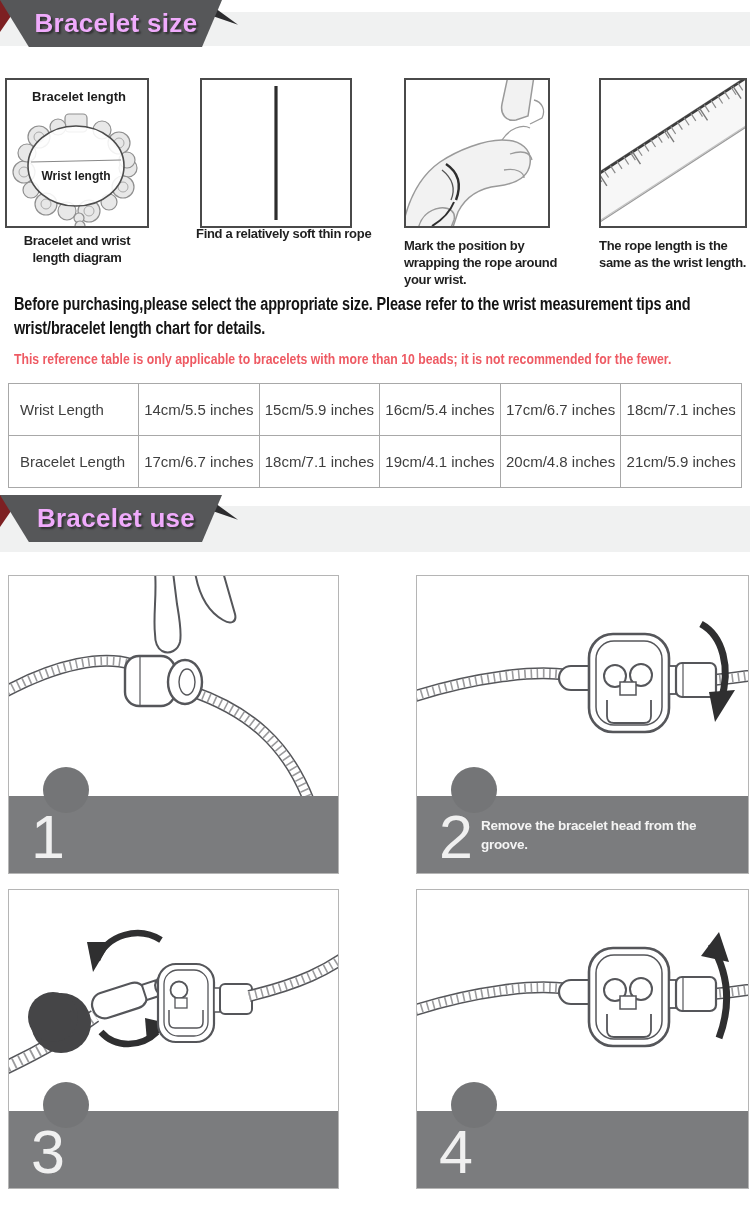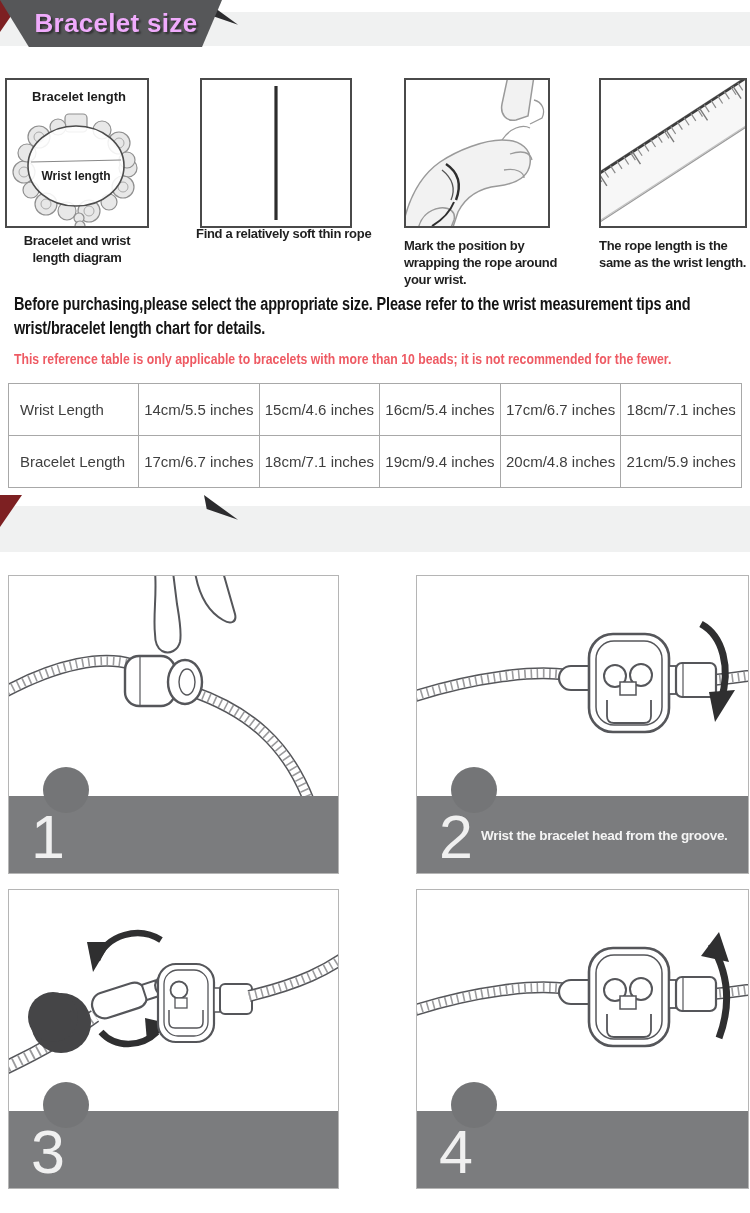--- a/index.html
+++ b/index.html
@@ -157,40 +157,43 @@
   <div class="mcap c3">Mark the position by wrapping the rope around your wrist.</div>
 
   <div class="intro">Before purchasing,please select the appropriate size. Please refer to the wrist measurement tips and wrist/bracelet length chart for details.</div>
   <div class="warning">This reference table is only applicable to bracelets with more than 10 beads; it is not recommended for the fewer.</div>
 
   <table class="size-table">
     <tbody>
         <tr>
       <td class="rowlabel">Wrist Length</td>
       <td>14cm/5.5 inches</td>
-      <td>15cm/4.6 inches</td>
+      <td>15cm/5.9 inches</td>
       <td>16cm/5.4 inches</td>
       <td>17cm/6.7 inches</td>
       <td>18cm/7.1 inches</td>
     </tr>
     <tr>
       <td class="rowlabel">Bracelet Length</td>
       <td>17cm/6.7 inches</td>
       <td>18cm/7.1 inches</td>
-      <td>19cm/9.4 inches</td>
+      <td>19cm/4.1 inches</td>
       <td>20cm/4.8 inches</td>
       <td>21cm/5.9 inches</td>
     </tr>
   </tbody>
     </table>
 
   <div class="band b2"></div>
   <div class="banner" style="top:495px">
     <div class="red-corner"></div>
     <div class="fold"></div>
+    <div class="ribbon">
+      <span class="label">Bracelet use</span>
+    </div>
   </div>
 
   <div class="step s1">
     <svg class="art" width="331" height="222" viewBox="0 0 331 222">
       <g>
         <path d="M -8,118 C 50,86 95,80 122,88" stroke="#55565a" stroke-width="12" fill="none"></path>
         <path d="M -8,118 C 50,86 95,80 122,88" stroke="#fff" stroke-width="9" fill="none"></path>
         <path d="M -8,118 C 50,86 95,80 122,88" stroke="#9b9b9d" stroke-width="9" stroke-dasharray="1.6 4.6" fill="none"></path>
       </g>
       <g>
@@ -240,21 +243,21 @@
         <path d="M 266,88 V 120" stroke-width="1.2" fill="none"></path>
       </g>
       <g fill="#2f2f30">
         <path d="M 284,48 C 306,60 314,92 304,124" stroke="#2f2f30" stroke-width="7" fill="none"></path>
         <polygon points="292,116 318,114 298,146"></polygon>
       </g>
     </svg>
     <div class="bar">
       <div class="bump"></div>
       <div class="num">2</div>
-      <div class="cap">Wrist the bracelet head from the groove.</div>
+      <div class="cap">Remove the bracelet head from the groove.</div>
     </div>
   </div>
 
   <div class="step s3">
     <svg class="art" width="331" height="223" viewBox="0 0 331 223">
       <g>
         <path d="M -8,180 C 30,162 60,145 86,126" stroke="#55565a" stroke-width="14" fill="none"></path>
         <path d="M -8,180 C 30,162 60,145 86,126" stroke="#fff" stroke-width="11" fill="none"></path>
         <path d="M -8,180 C 30,162 60,145 86,126" stroke="#9b9b9d" stroke-width="11" stroke-dasharray="1.8 5" fill="none"></path>
       </g>

